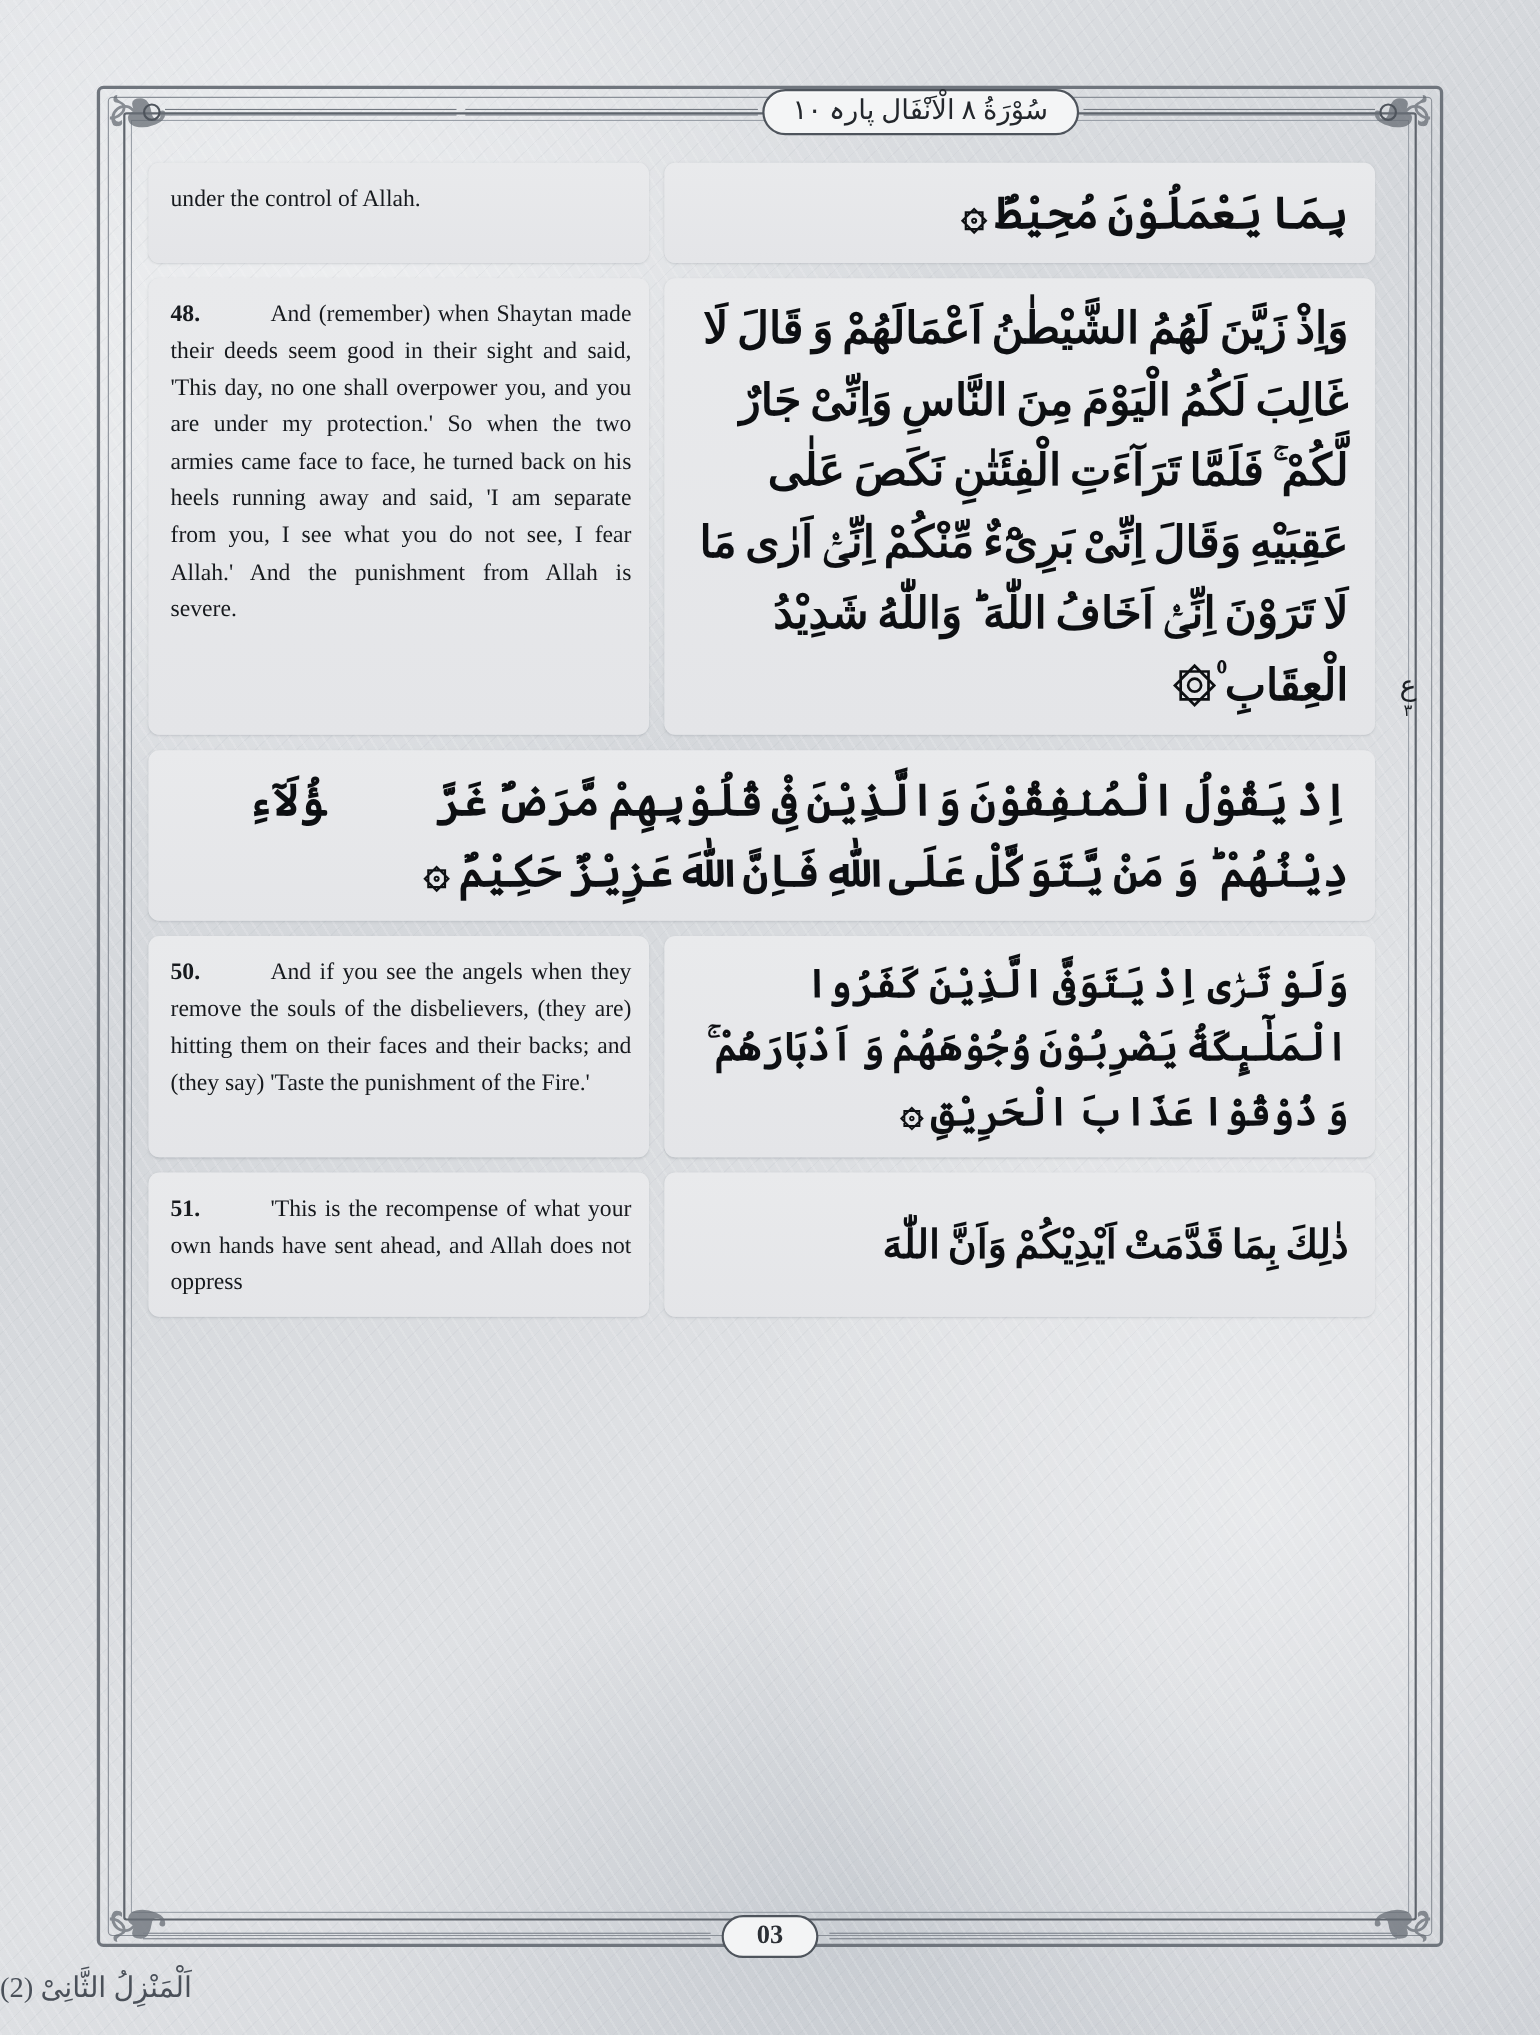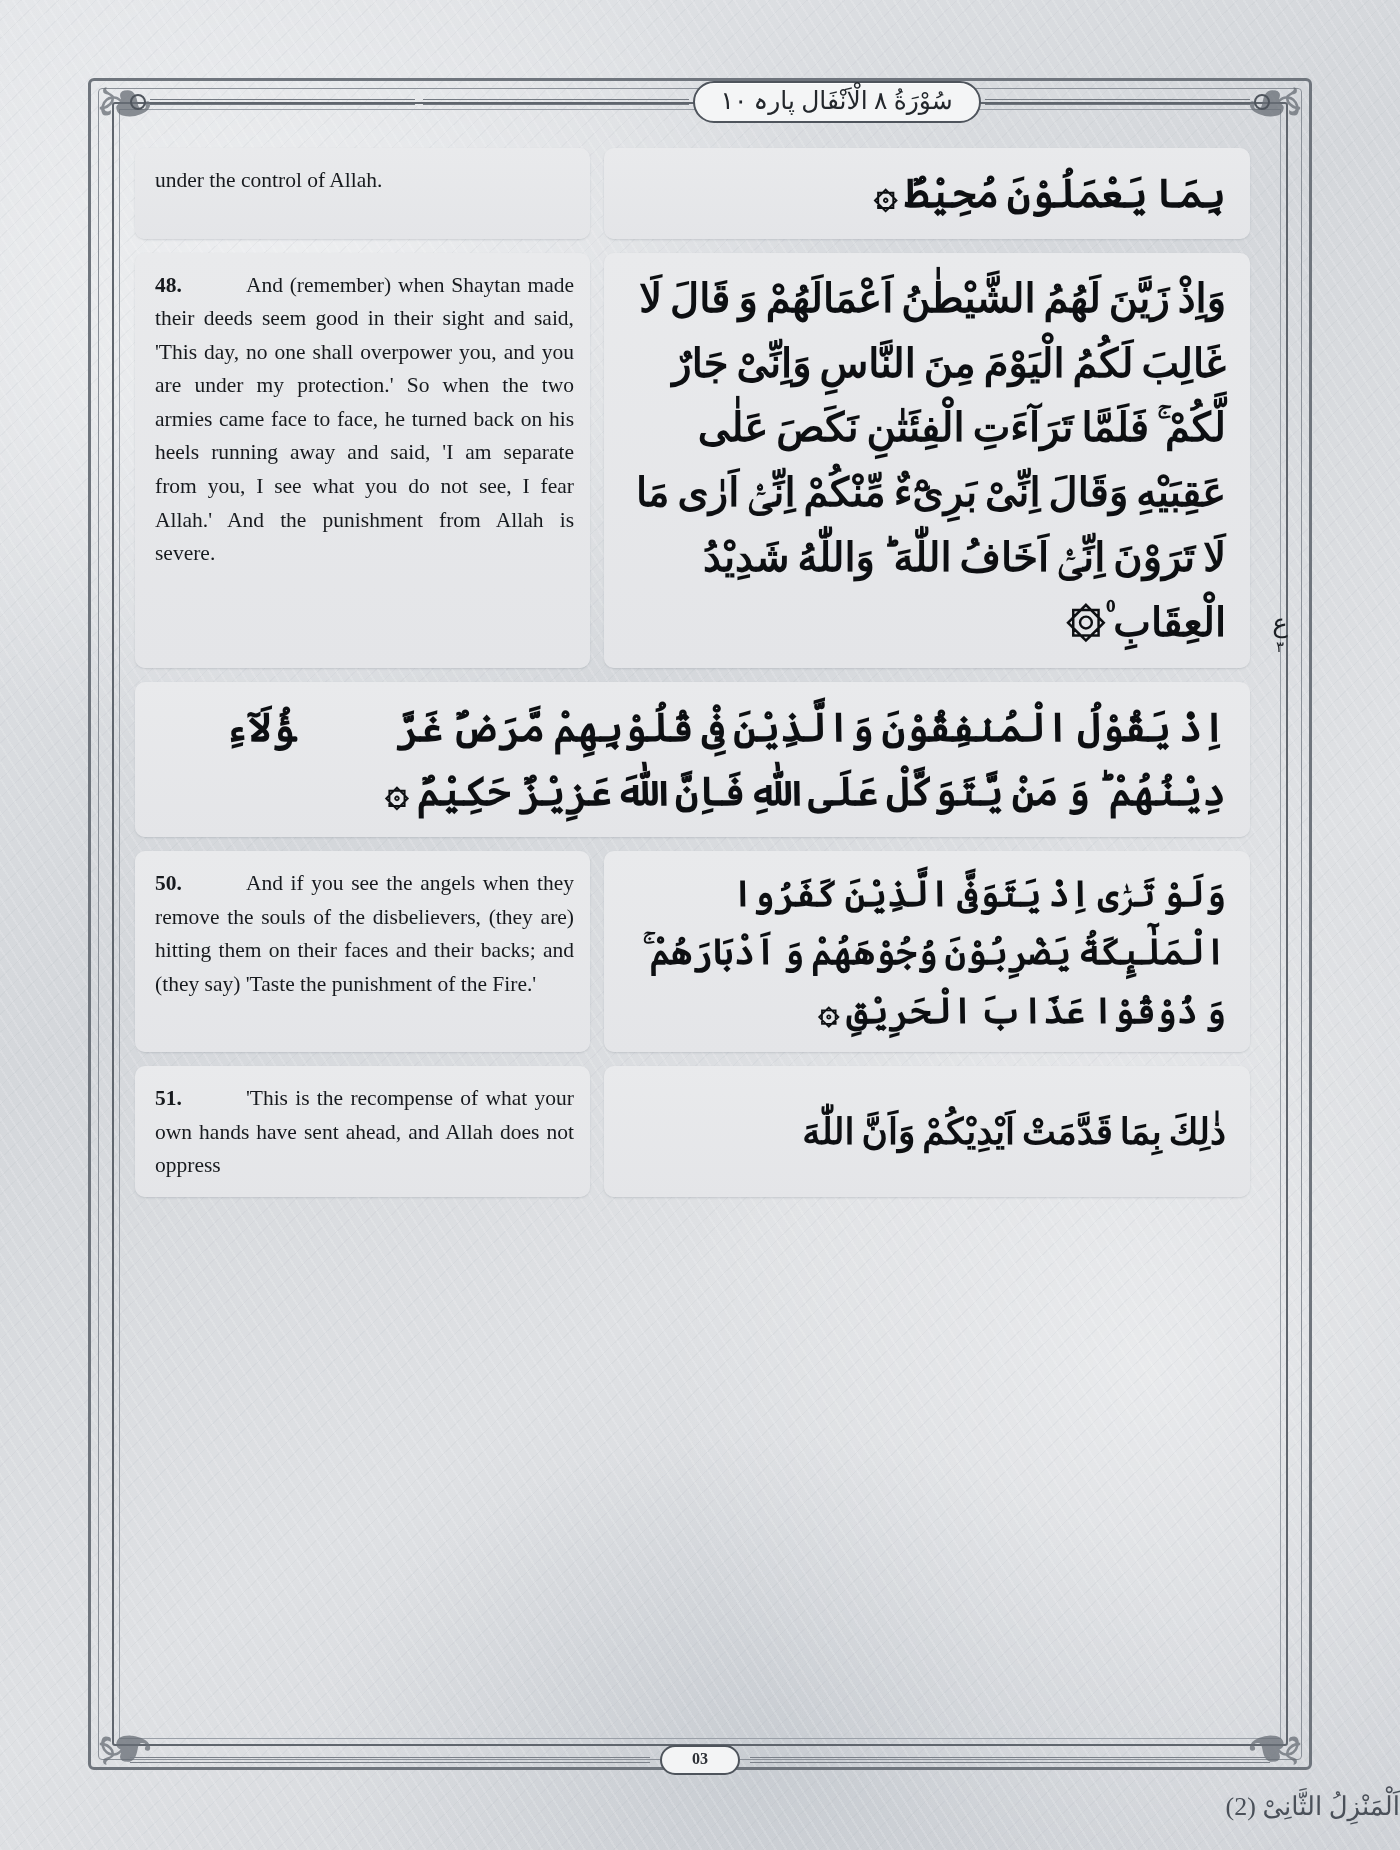--- a/index.html
+++ b/index.html
@@ -200,30 +200,30 @@
     height: 6px;
     border-top: 1.5px solid #7b818a;
     border-bottom: 1.5px solid #7b818a;
   }
   .page-pill {
     border: 2.5px solid #4e545c;
     border-radius: 22px;
     background: #f3f4f5;
     padding: 3px 30px 5px;
     font-family: "Liberation Serif", serif;
-    font-size: 16px;
+    font-size: 24px;
     font-weight: 700;
     color: #2b2f35;
     margin: 0 10px;
   }
   .footer-sub {
     position: absolute;
     left: 0; right: 0;
     bottom: 26px;
-    text-align: right;
+    text-align: left;
   }
   .footer-ar {
     font-size: 26px;
     color: #4a5059;
     direction: rtl;
     line-height: 1.2;
     margin-bottom: 2px;
   }
   .footer-url {
     font-family: "Liberation Serif", serif;

